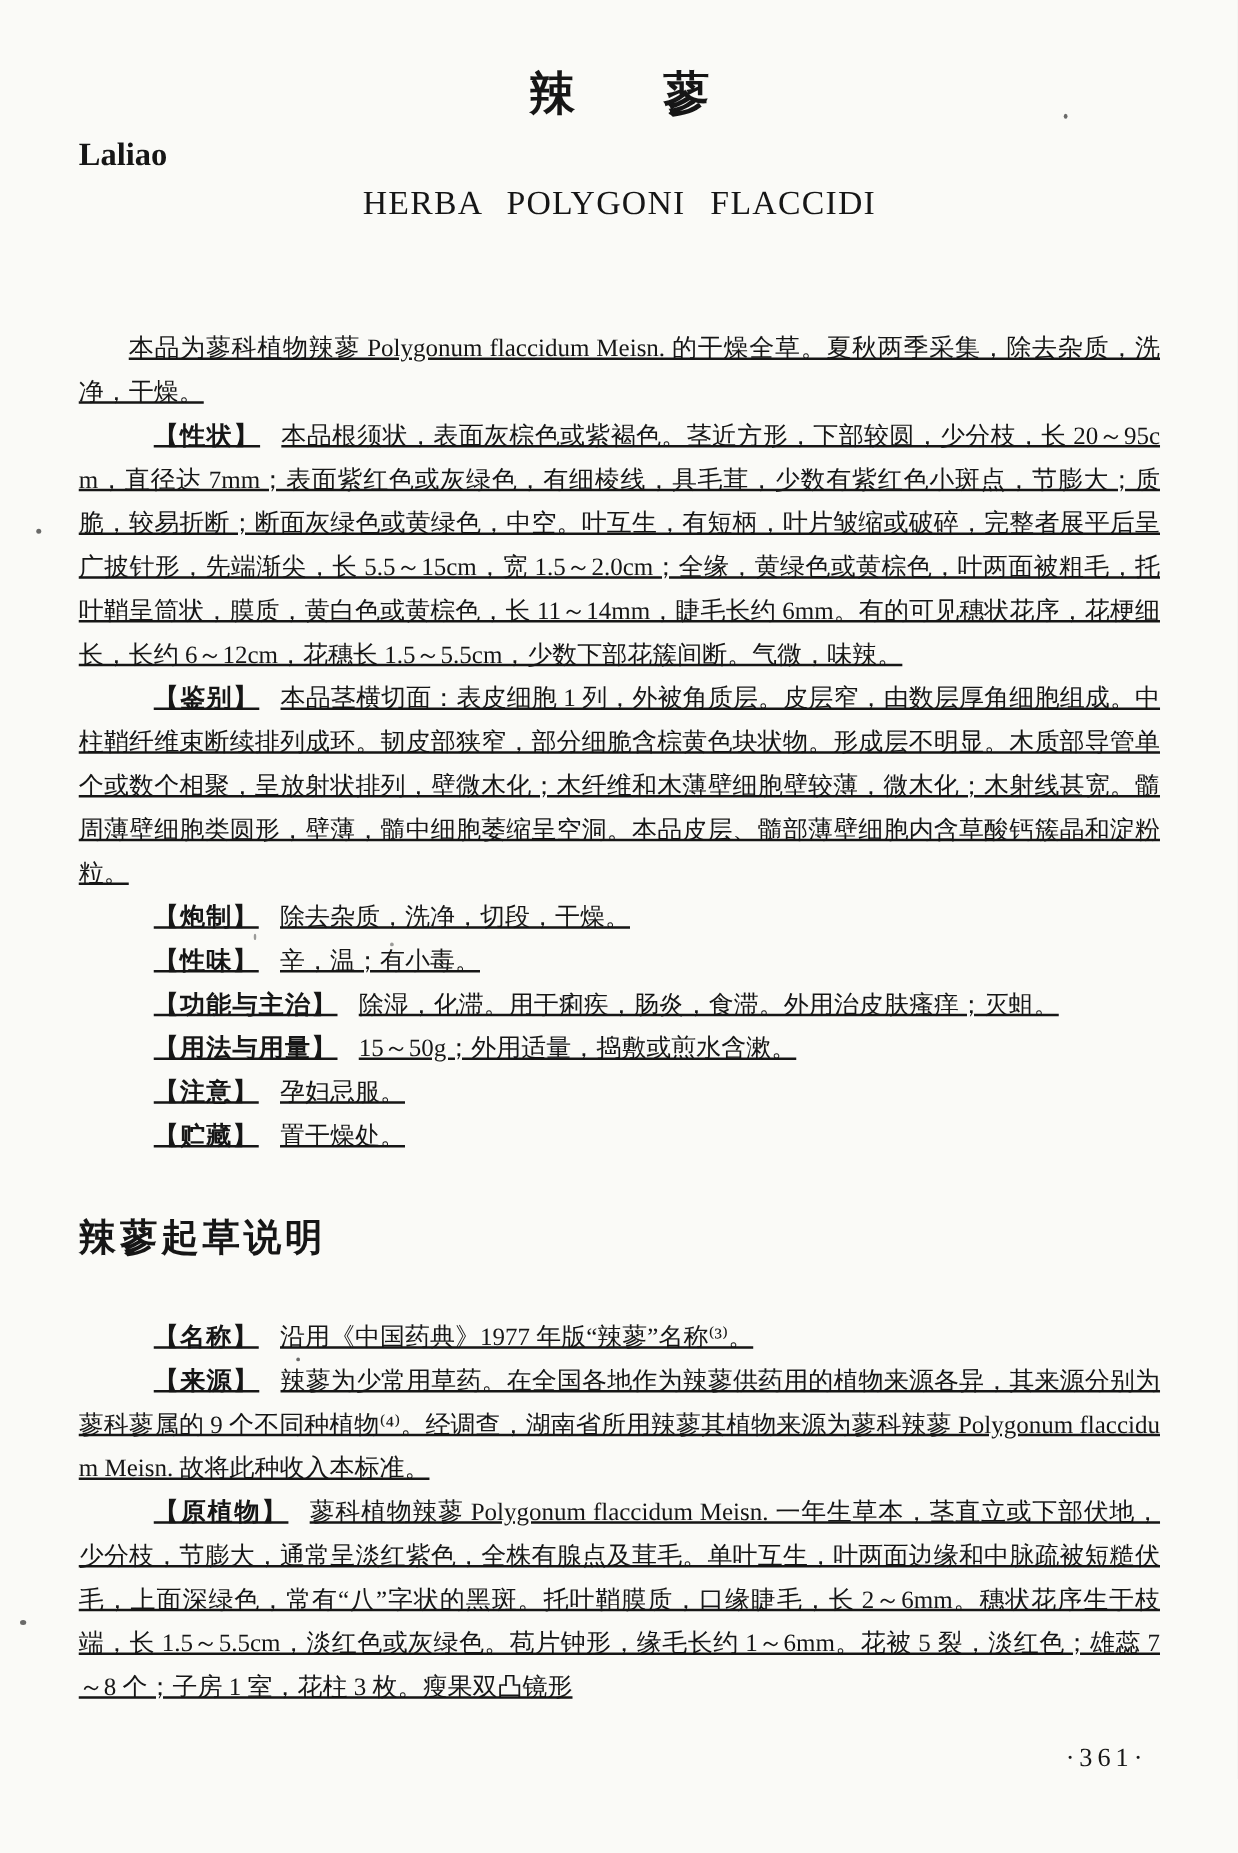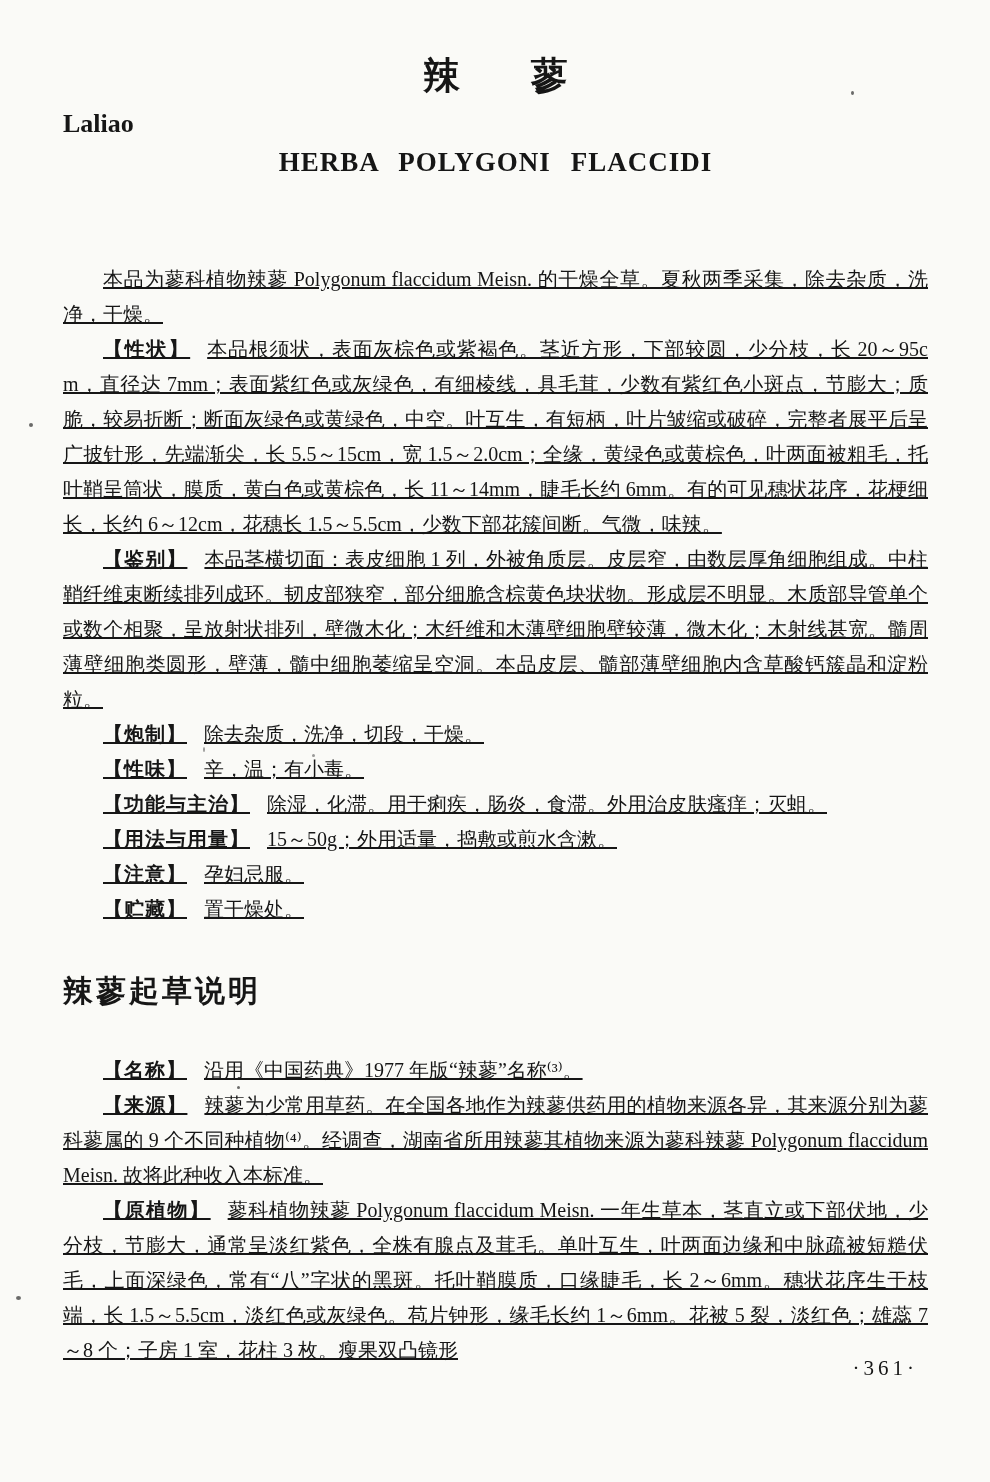--- a/index.html
+++ b/index.html
@@ -31,21 +31,21 @@
   .title-pinyin {
     text-align:left;
     font-size:26px;
     font-weight:bold;
     margin:13px 0 0 0;
     line-height:1.1;
   }
   .title-latin {
     text-align:center;
     font-size:27px;
-    font-weight:bold;
+    font-weight:normal;
     letter-spacing:1px;
     word-spacing:0.45em;
     margin:10px 0 0 0;
     line-height:1.1;
   }
   
   .bodytext { margin-top:84px; }
   .para {
     font-size:20px;
     line-height:35px;
@@ -53,34 +53,35 @@
     text-indent:2em;
     margin:0;
     word-break:break-all;
     text-decoration:underline;
   }
   .entry-label {
     font-family:"Liberation Sans","DejaVu Sans",sans-serif;
     font-weight:bold;
     letter-spacing:1px;
     margin-right:0.85em;
+    margin-left:20px;
   }
   .sec2 { margin-top:46px; }
   .heading2 {
     text-align:left;
     font-size:30px;
     font-weight:bold;
     letter-spacing:3px;
     margin:0 0 44px 0;
     line-height:1.2;
   }
   
   .page-number {
     position:absolute;
-    right:72px; top:1356px;
+    right:72px; top:1394px;
     font-size:21px;
     letter-spacing:4px;
   }
   
   .speck { position:absolute; background:#3a3a3a; border-radius:50%; opacity:.75; }
   .s1 { left:851px; top:91px;  width:3px; height:4px; }
   .s2 { left:29px;  top:423px; width:4px; height:4px; }
   .s3 { left:203px; top:747px; width:2px; height:5px; opacity:.5;}
   .s4 { left:312px; top:754px; width:3px; height:3px; opacity:.5;}
   .s5 { left:237px; top:1086px; width:3px; height:3px; }

